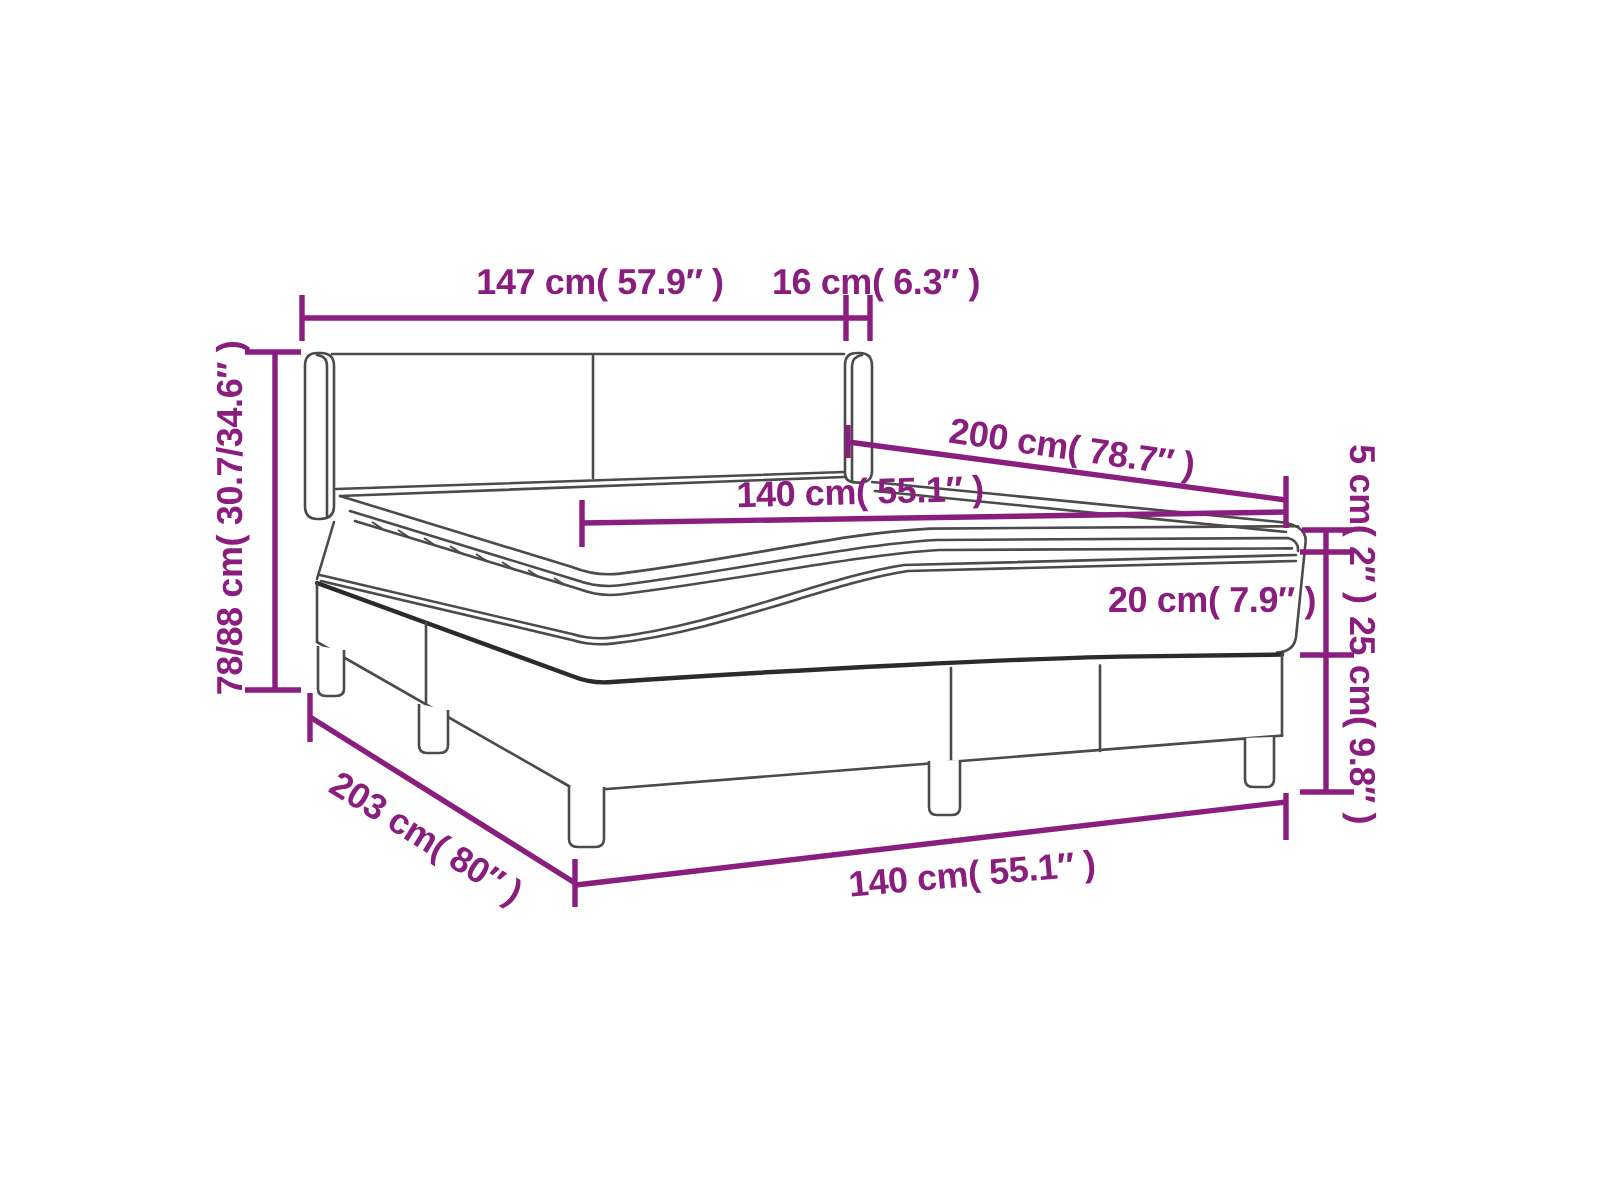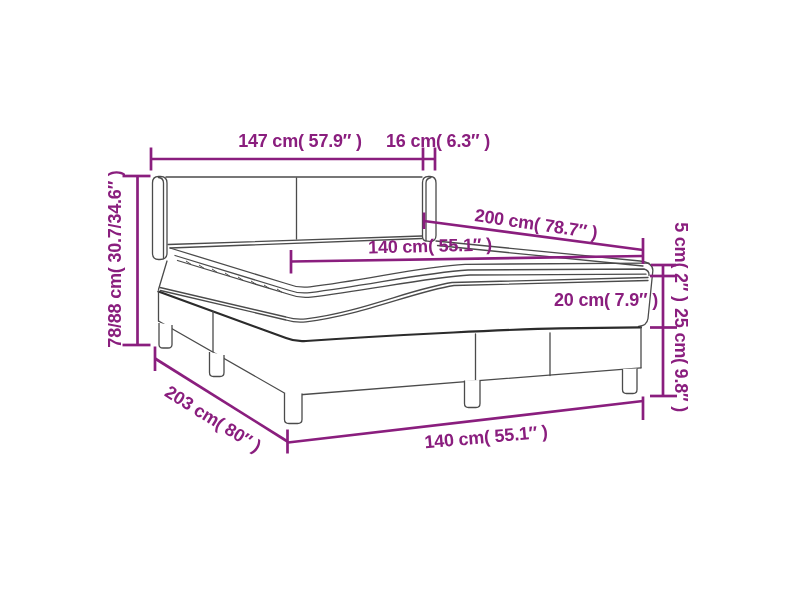--- a/index.html
+++ b/index.html
@@ -2,20 +2,21 @@
 <html><head>
 <meta charset="utf-8">
 <style>
   html,body{margin:0;padding:0;background:#fff;}
   #stage{
     position:relative;
     width:800px;height:600px;
     background:#ffffff;
     overflow:hidden;
     font-family:"Liberation Sans", sans-serif;
+    border-radius:13px;
   }
   svg{position:absolute;left:0;top:0;}
   .bed-line{stroke:#4b4b4b;stroke-width:1.3;fill:none;stroke-linecap:round;stroke-linejoin:round;}
   .bed-line-dark{stroke:#2b2b2b;stroke-width:2.2;fill:none;stroke-linecap:round;stroke-linejoin:round;}
   .bed-fill{fill:#ffffff;stroke:#4b4b4b;stroke-width:1.3;stroke-linejoin:round;}
   .dim{stroke:#8A1E7E;stroke-width:2.7;fill:none;stroke-linecap:butt;}
   .dim-label{
     font-family:"Liberation Sans", sans-serif;
     font-weight:bold;font-size:18px;fill:#8A1E7E;
     letter-spacing:-0.2px;

